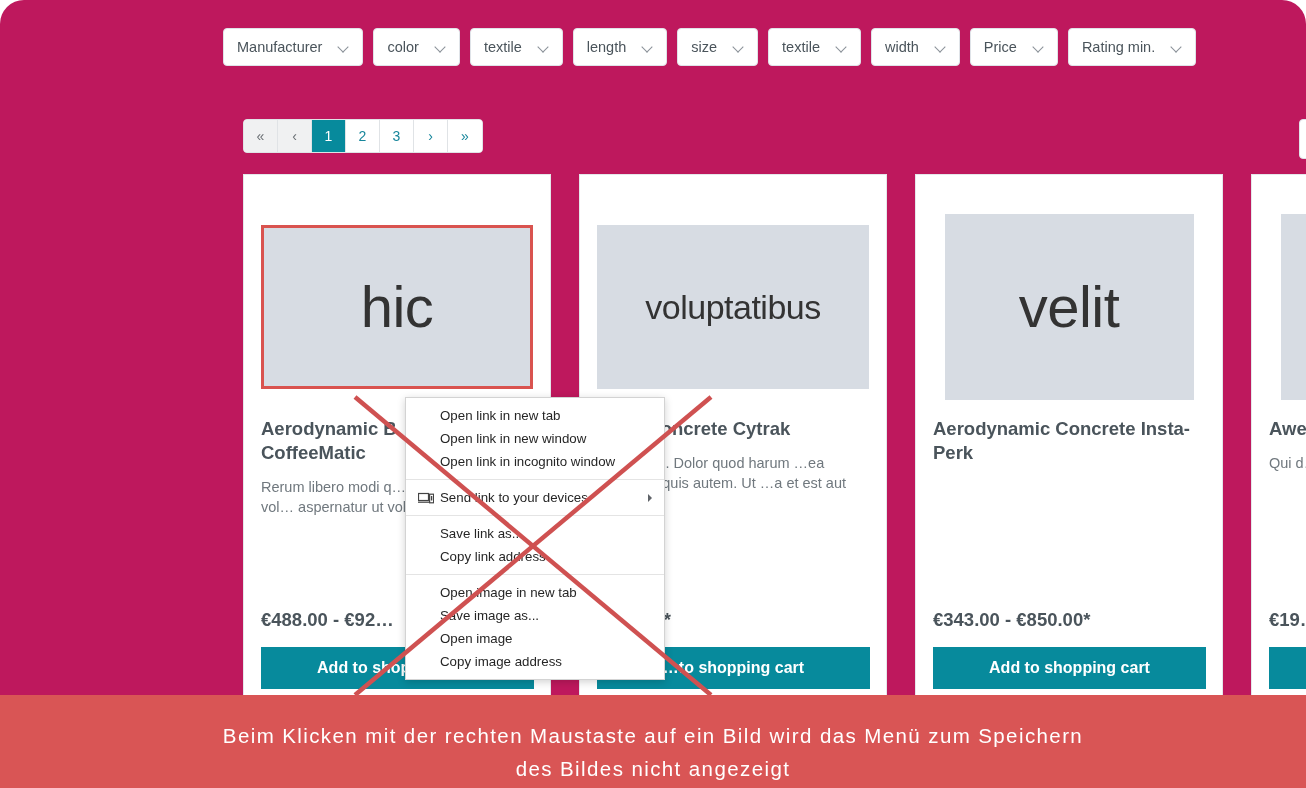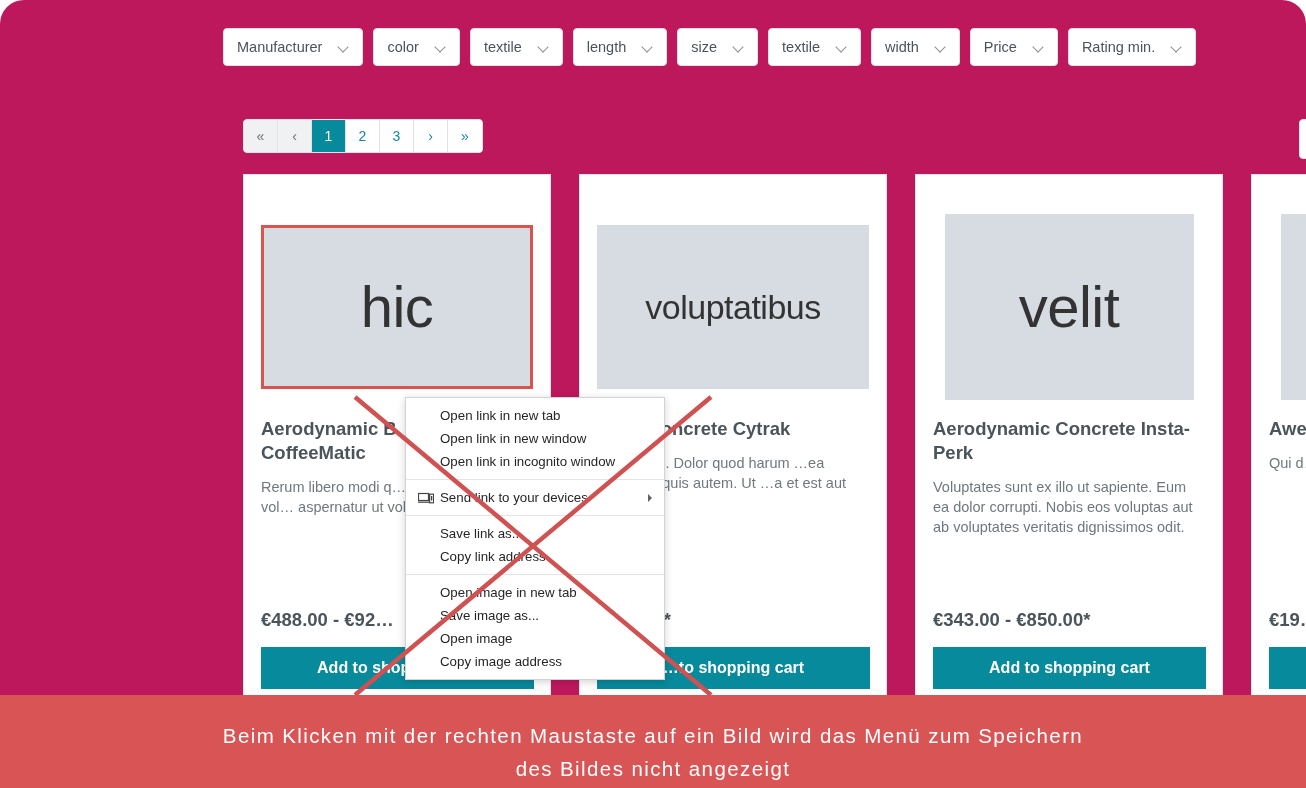--- a/index.html
+++ b/index.html
@@ -325,21 +325,20 @@
       <div class="card-desc">…m rerum. Dolor quod harum …ea possimus quis autem. Ut …a et est aut cupiditate</div>
       <div class="card-price">€801.00*</div>
       <button class="cart-btn">…to shopping cart</button>
     </div>
 
     <div class="card">
       <div class="card-img-wrap">
         <div class="ph-img tall">velit</div>
       </div>
       <div class="card-title">Aerodynamic Concrete Insta-Perk</div>
-      <div class="card-desc">Voluptates sunt ex illo ut sapiente. Eum ea dolor corrupti. Nobis eos voluptas aut ab voluptates veritatis dignissimos odit.</div>
       <div class="card-price">€343.00 - €850.00*</div>
       <button class="cart-btn">Add to shopping cart</button>
     </div>
 
     <div class="card">
       <div class="card-img-wrap">
         <div class="ph-img tall">s</div>
       </div>
       <div class="card-title">Awe…</div>
       <div class="card-desc">Qui d… odit. … eveni…</div>

